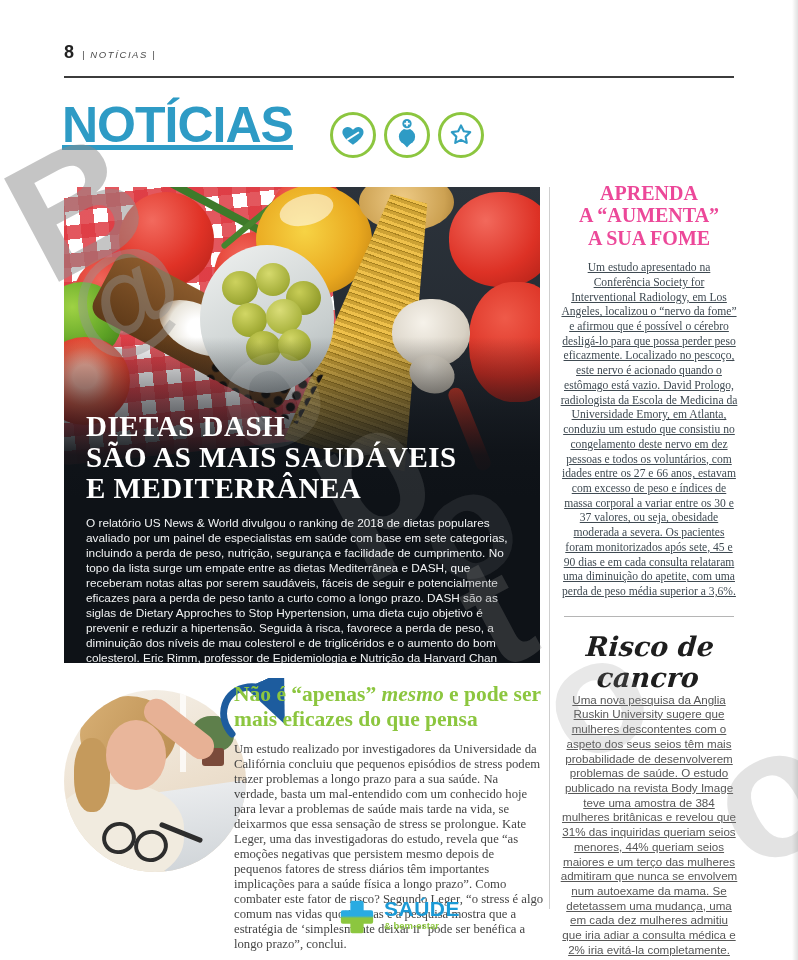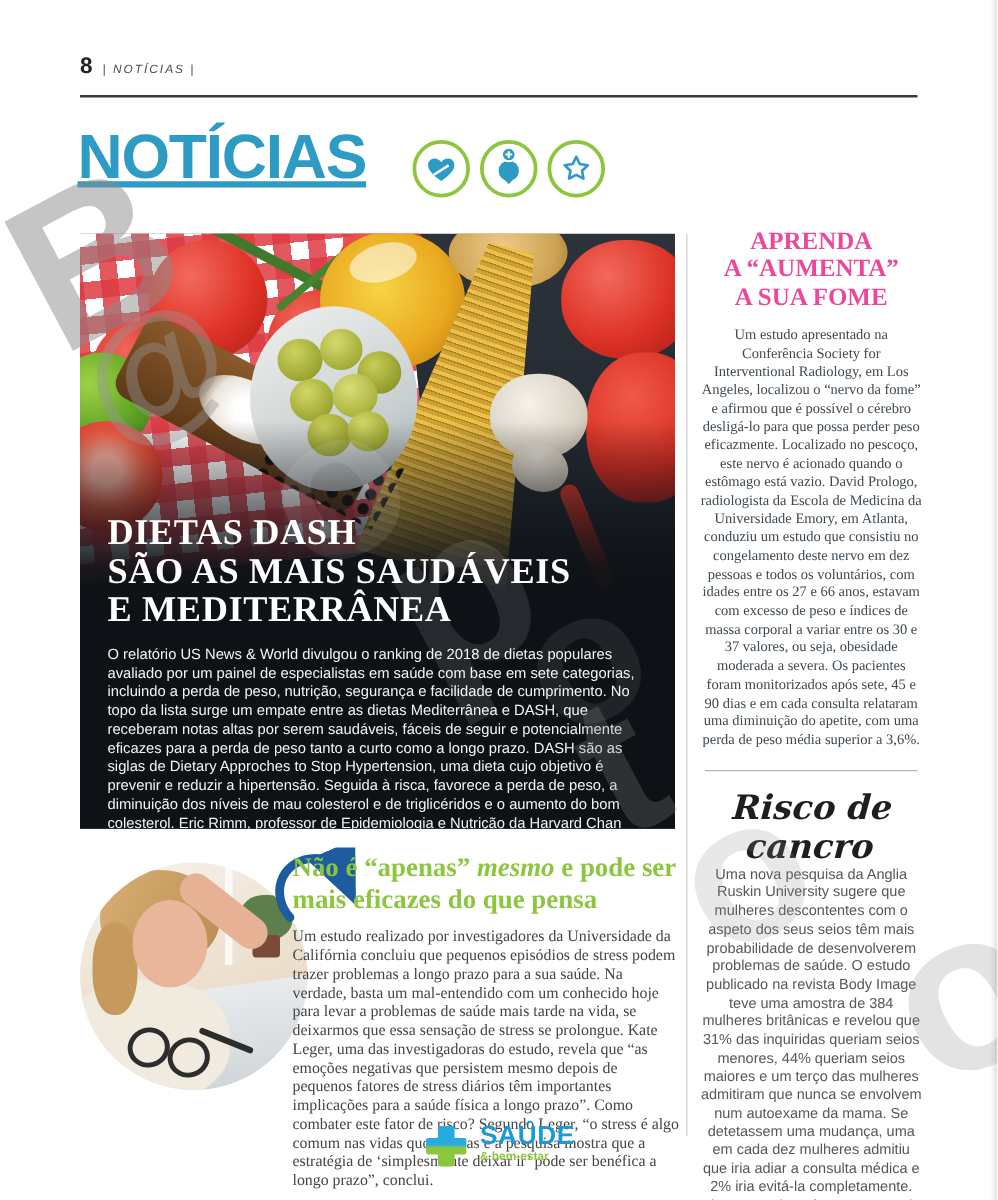--- a/index.html
+++ b/index.html
@@ -29,21 +29,21 @@
                    font-size:29px;line-height:1.07;letter-spacing:.5px;}
   .feature-text h2 span{display:block;}
   .feature-text p{margin:12px 0 0 0;font-size:11.8px;line-height:1.27;color:#f1f3f4;}
   
   .col-rule{position:absolute;left:549px;top:187px;width:1px;height:722px;background:#cfcfcf;}
   
   .sidebar{position:absolute;left:560px;top:182px;width:178px;text-align:center;}
   .sb-title{margin:0 0 12px 0;font-family:"Liberation Serif",serif;font-weight:bold;
             font-size:20px;line-height:1.12;color:#ec4899;}
   .sb-title span{display:block;}
-  .sb-body{margin:0;font-size:11.6px;line-height:1.27;}
+  .sb-body{margin:0;font-size:11.6px;line-height:1.27;text-decoration:underline;}
   .sb-body.serif{font-family:"Liberation Serif",serif;color:#3f4a52;}
   .sb-body.sans{font-family:"Liberation Sans",sans-serif;color:#575757;}
   .sb-rule{width:170px;height:1px;background:#b5b5b5;margin:16px auto 14px auto;}
   .script-title{margin:0;font-family:"DejaVu Serif",serif;font-style:italic;font-weight:bold;
                 font-size:27px;color:#1e1e1e;transform:skewX(-4deg);}
   .sb-sub{margin:3px 0 8px 0;font-size:12.2px;line-height:1.25;font-weight:bold;color:#2b2b2b;}
   
   .stress{position:absolute;left:64px;top:682px;width:478px;height:230px;}
   .woman-photo{position:absolute;left:0;top:8px;width:182px;height:182px;border-radius:50%;
      overflow:hidden;background:linear-gradient(160deg,#f6f2eb 0%,#ecdfcd 55%,#decfba 100%);}

